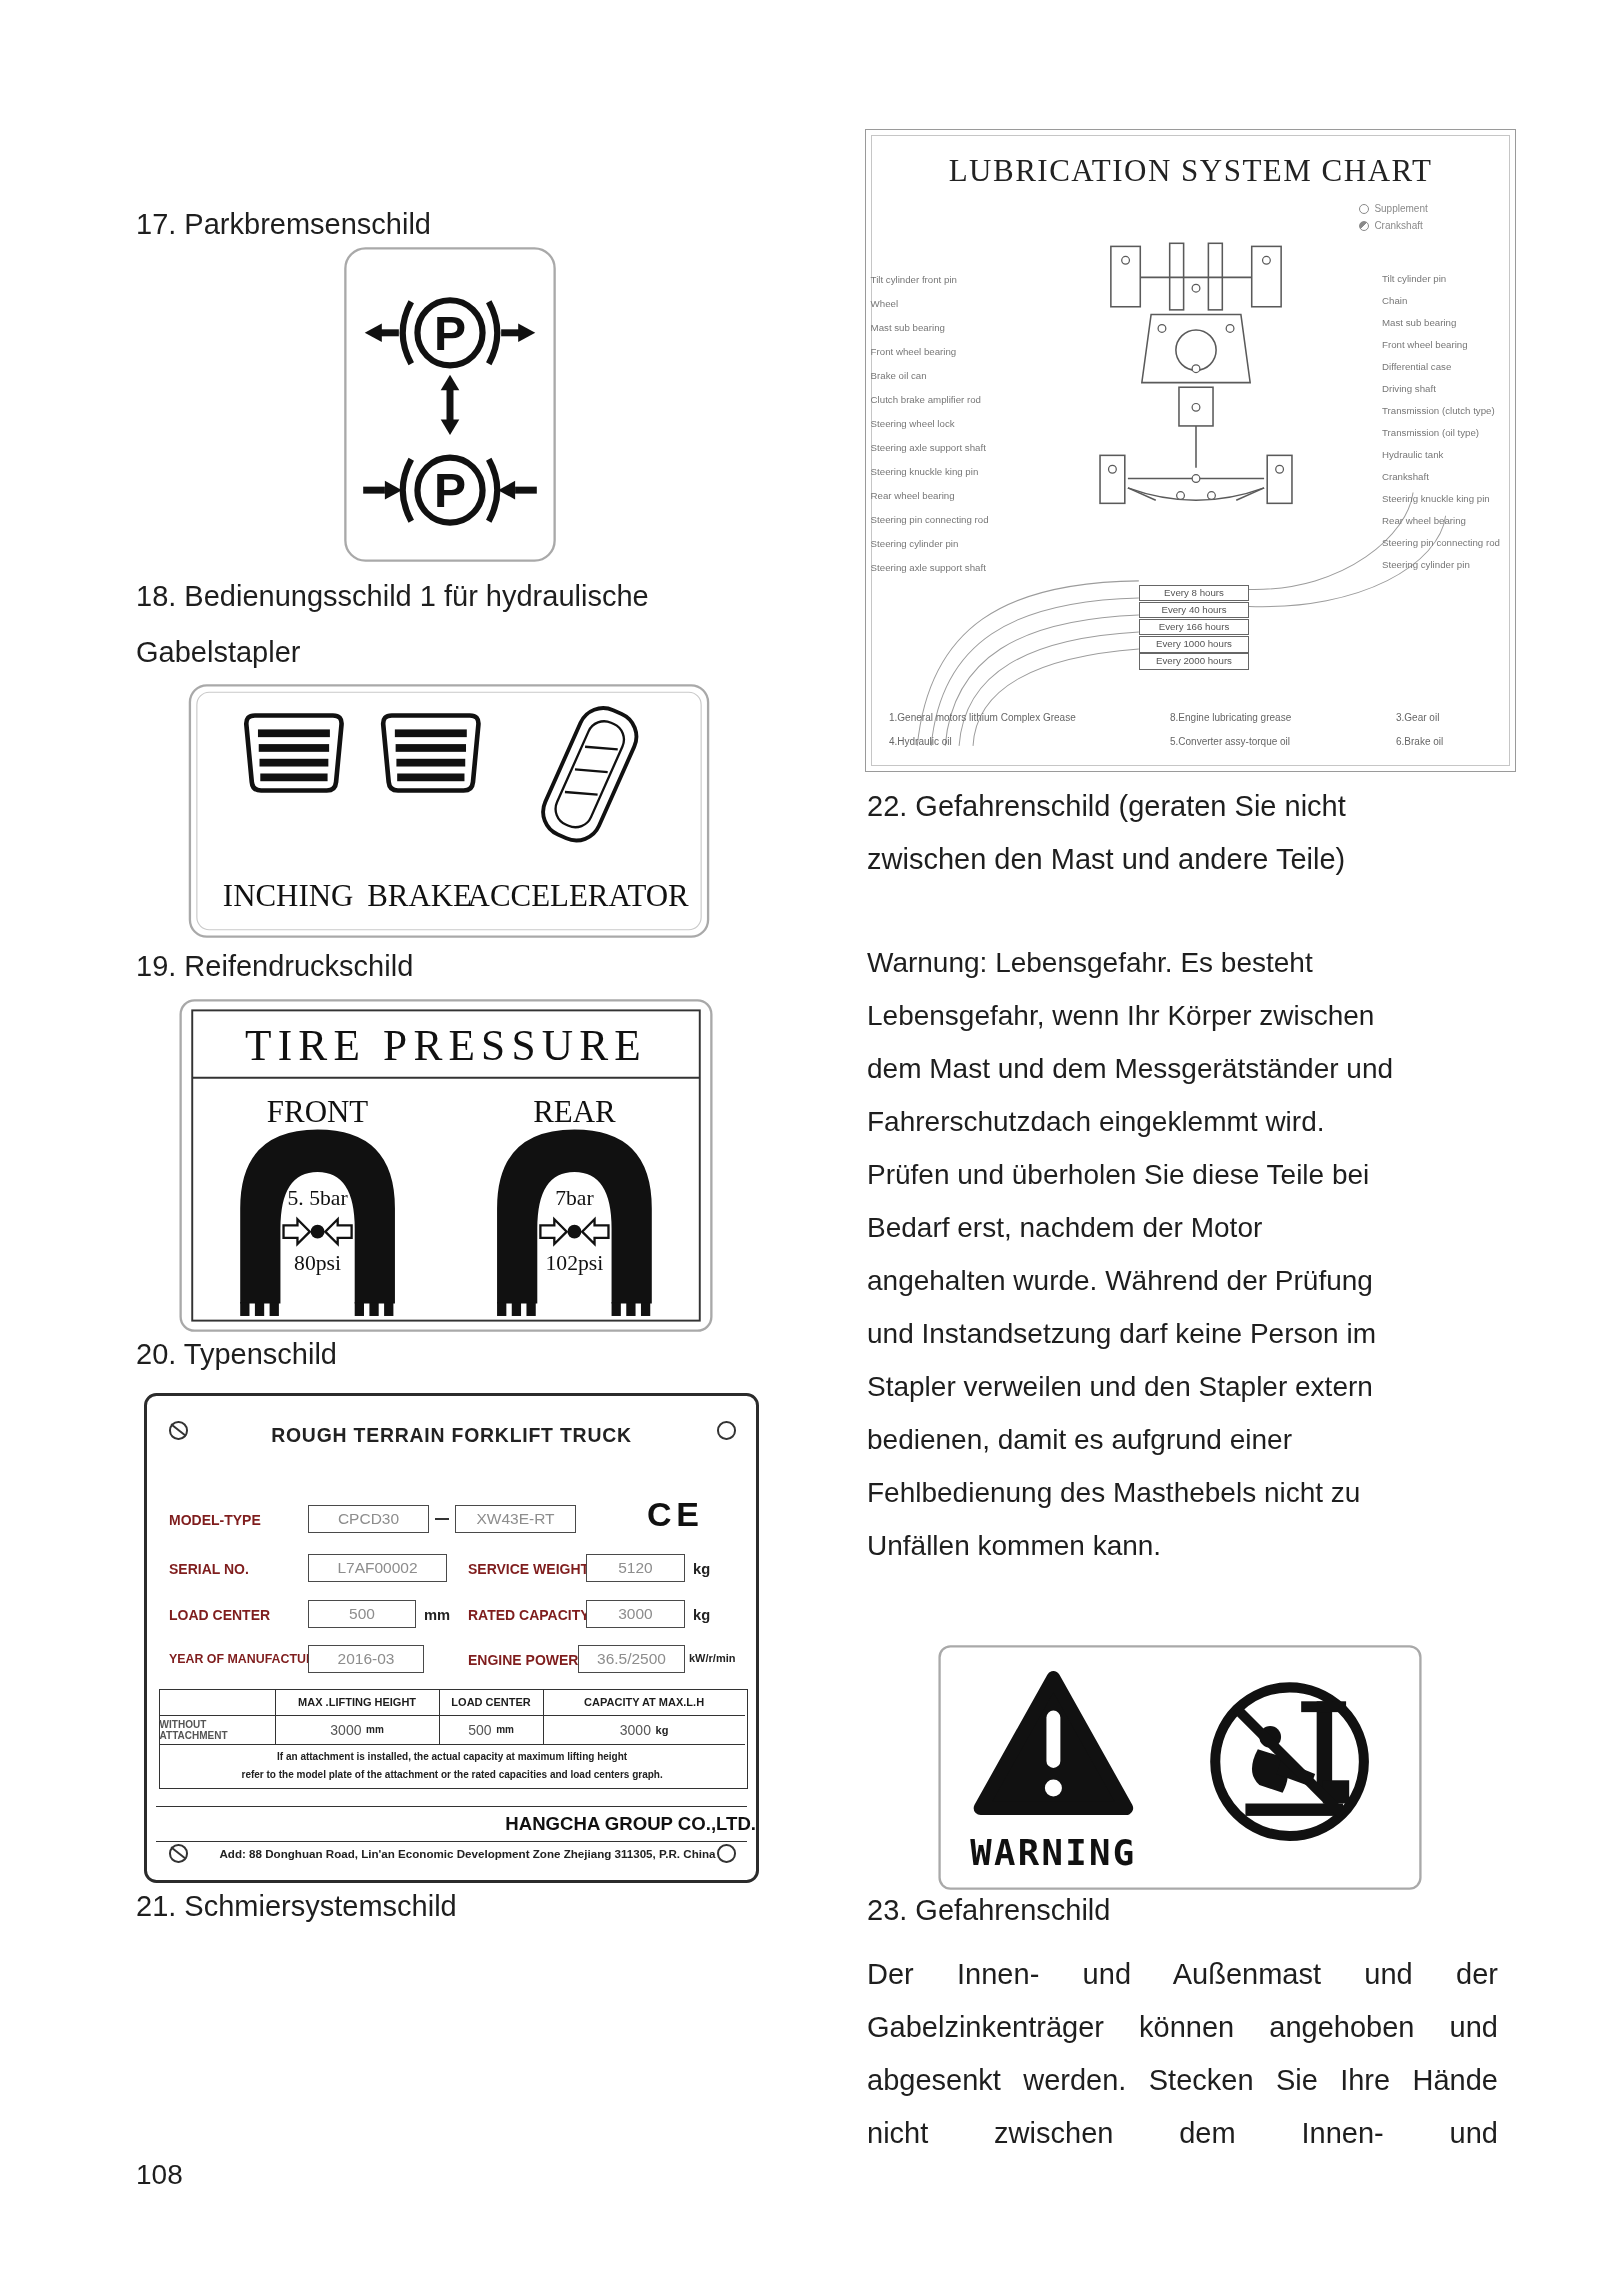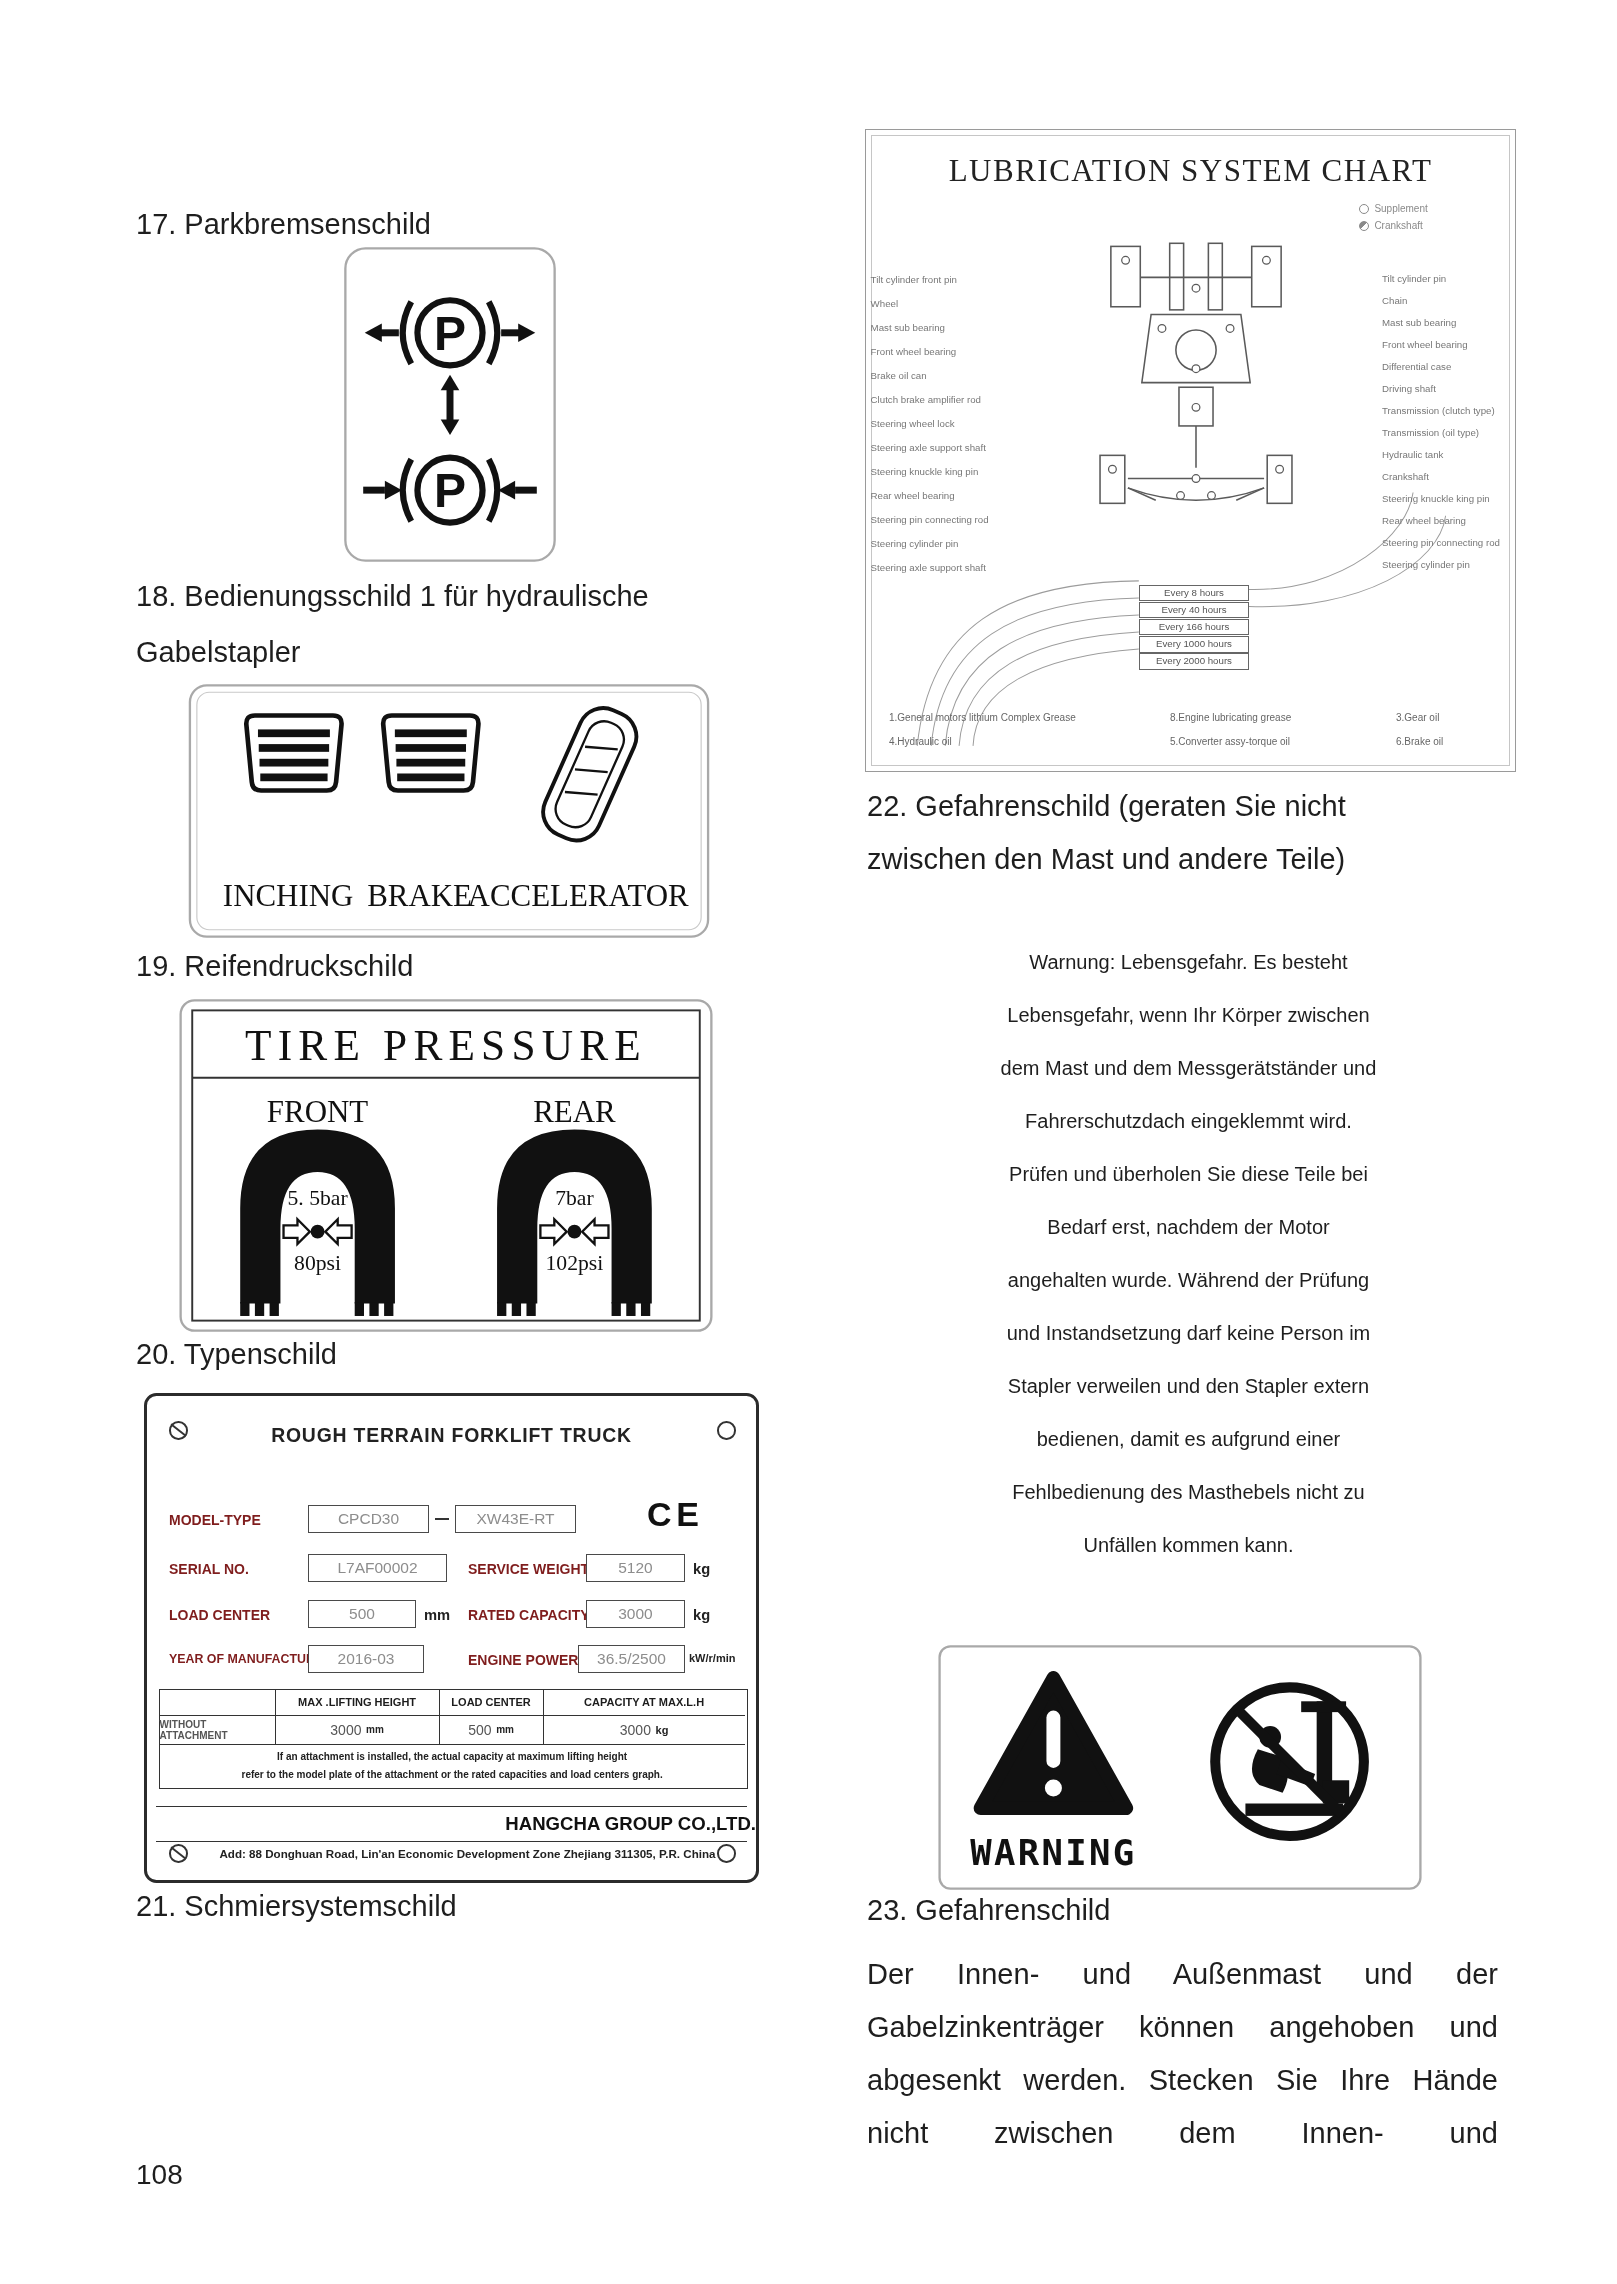--- a/index.html
+++ b/index.html
@@ -1,21 +1,21 @@
 <!DOCTYPE html>
 <html style="font-size:12.4px"><head>
 <meta charset="utf-8">
 <style>
   * { margin:0; padding:0; box-sizing:border-box; }
   body { background:#ffffff; }
   .page { position:relative; width:1617px; height:2284px; background:#fff;
           font-family:"Liberation Sans", sans-serif; color:#1c1c1c; overflow:hidden; }
   .abs { position:absolute; }
   .heading { font-size:29px; white-space:nowrap; color:#1e1e1e; }
-  .body-line { font-size:20px; line-height:53px; white-space:nowrap; color:#1e1e1e;text-align:center; }
+  .body-line { font-size:28px; line-height:53px; white-space:nowrap; color:#1e1e1e; }
   .just-line { font-size:29px; line-height:53px; text-align:justify; text-align-last:justify; color:#1e1e1e; }
   .pagenum { font-size:28px; color:#1e1e1e; }
 
   
   .plate { border:3.1px solid #2b2b2b; border-radius:12.4px; background:#fff; }
   .np-title { position:absolute; width:100%; text-align:center; font-weight:bold; font-size:19.4px; letter-spacing:0.8px; color:#222; }
   .np-label { position:absolute; font-weight:bold; font-size:14px; white-space:nowrap; color:#7f1d1d; }
   .np-label.small { font-size:12.4px; }
   .np-box { position:absolute; border:1.5px solid #4a4a4a; height:28px; display:flex; align-items:center; justify-content:center; font-size:15.5px; color:#8d8d8d; background:#fff; }
   .np-unit { position:absolute; font-weight:bold; font-size:14.7px; color:#222; }

